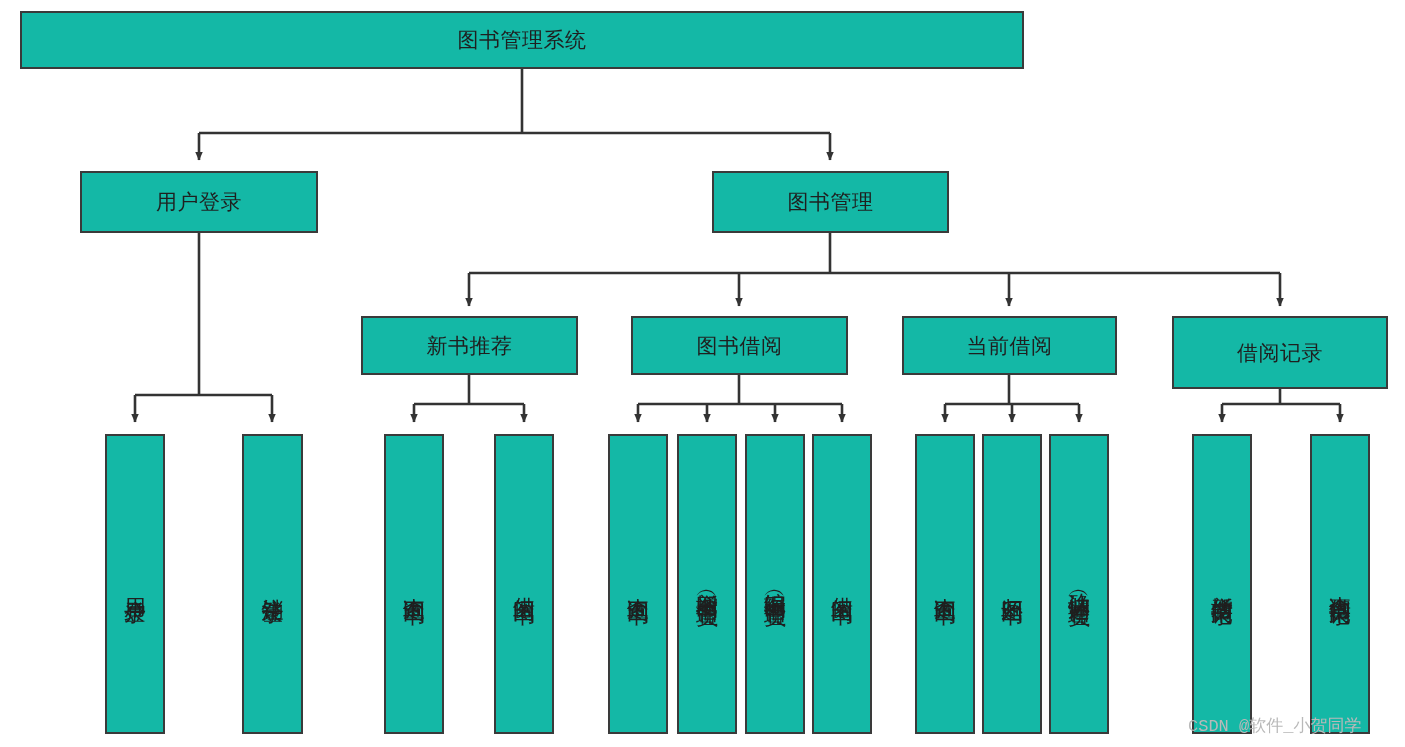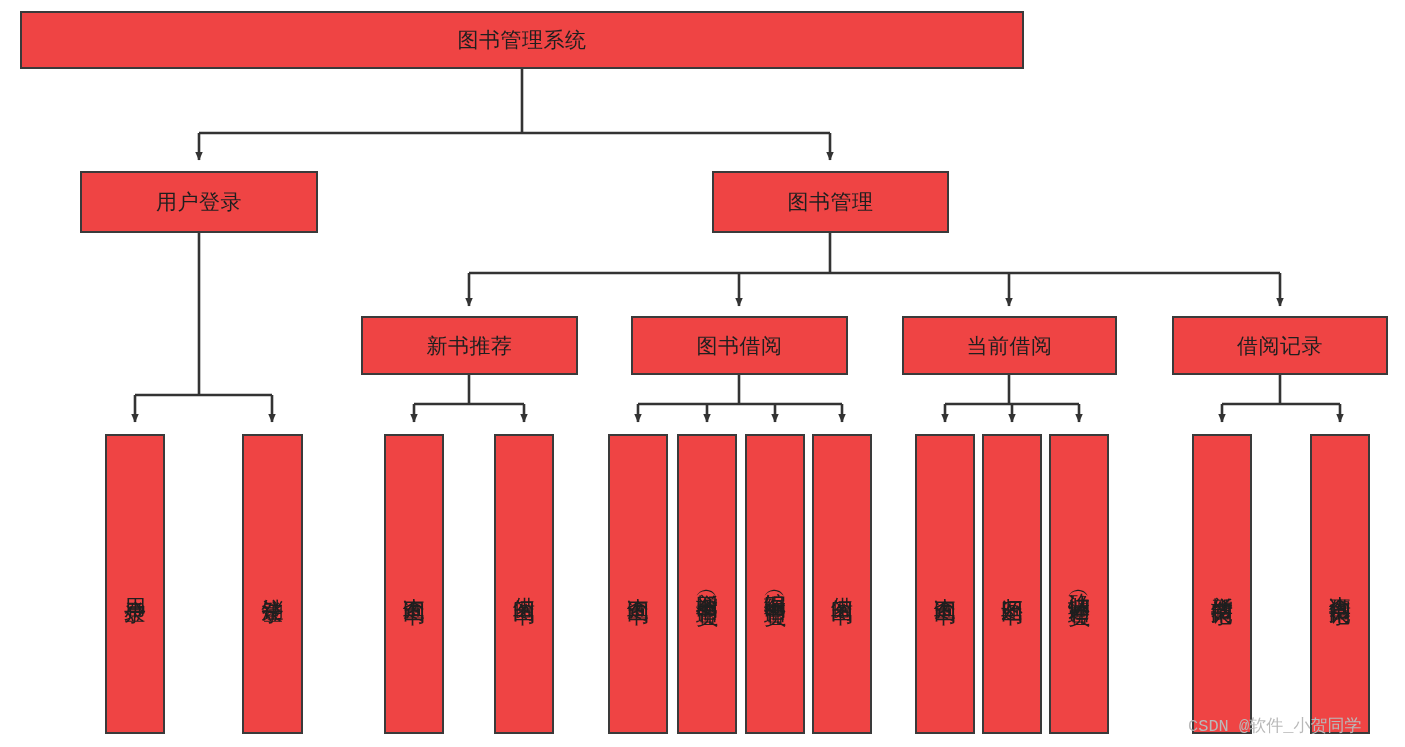--- a/index.html
+++ b/index.html
@@ -21,21 +21,21 @@
     position: absolute;
     left: 0;
     top: 0;
     width: 1405px;
     height: 747px;
     pointer-events: none;
   }
   .node {
     position: absolute;
     box-sizing: border-box;
-    background: #ef4444;
+    background: #14b8a6;
     border: 2.5px solid #3a3a3a;
     display: flex;
     align-items: center;
     justify-content: center;
     color: #1a1a1a;
     z-index: 2;
   }
   .node-label {
     display: block;
     text-align: center;
@@ -140,21 +140,21 @@
 
   <div class="node horiz" style="left:712px; top:171px; width:237px; height:62px;">
     <span class="node-label">图书管理</span>
   </div>
   <div class="node horiz" style="left:902px; top:316px; width:215px; height:59px;">
     <span class="node-label">当前借阅</span>
   </div>
   <div class="node horiz" style="left:631px; top:316px; width:217px; height:59px;">
     <span class="node-label">图书借阅</span>
   </div>
-  <div class="node horiz" style="left:1172px; top:316px; width:216px; height:59px;">
+  <div class="node horiz" style="left:1172px; top:316px; width:216px; height:73px;">
     <span class="node-label">借阅记录</span>
   </div>
 
   <div class="node vert" style="left:105px; top:434px; width:60px; height:300px;">
     <span class="node-label">用户登录</span>
   </div>
   <div class="node vert" style="left:242px; top:434px; width:61px; height:300px;">
     <span class="node-label">注销登录</span>
   </div>
 

